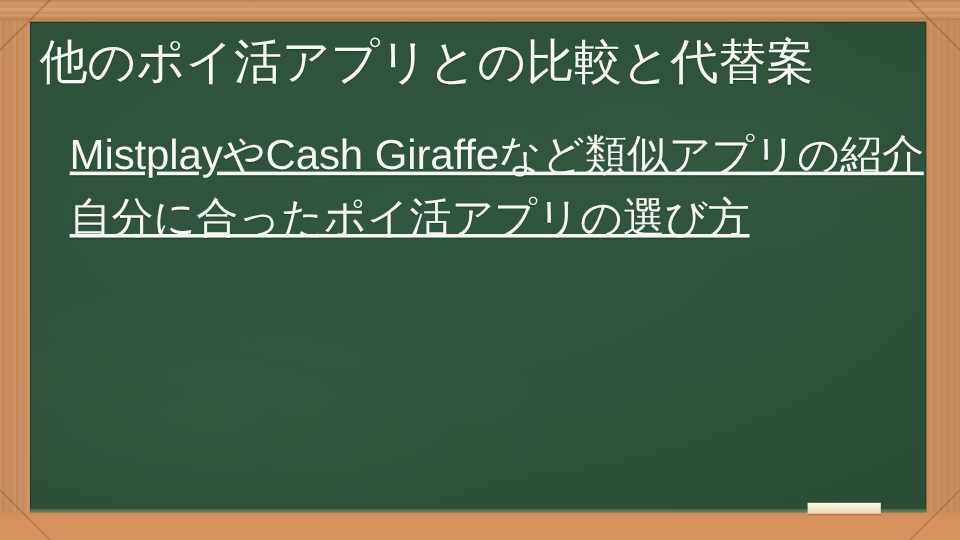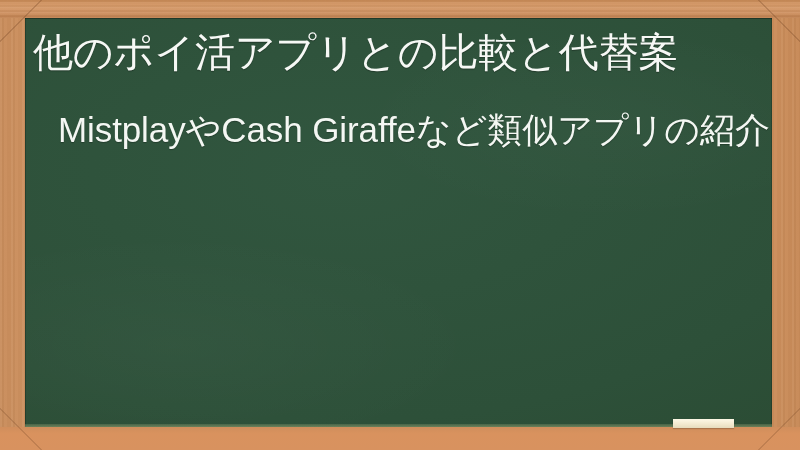--- a/index.html
+++ b/index.html
@@ -146,20 +146,21 @@
     right: 4px;
   }
 
   .bullet-line {
     font-size: 35px;
     line-height: 52px;
     color: #f4f7f3;
     white-space: nowrap;
     letter-spacing: -0.1px;
     text-shadow: 0 1px 1px rgba(0,0,0,0.26);
+    text-decoration: underline;
   }
 
   
   .chalk {
     position: absolute;
     left: 673px;
     top: 419px;
     width: 61px;
     height: 9px;
     background: linear-gradient(180deg, #fdf8e6 0%, #f3ead0 55%, #e6dcbe 100%);
@@ -181,19 +182,20 @@
 
   <div class="board"></div>
   <div class="board-lip"></div>
 
   <div class="content">
 
     <div class="title">他のポイ活アプリとの比較と代替案</div>
 
     <div class="bullets">
       <div class="bullet-line">MistplayやCash Giraffeなど類似アプリの紹介</div>
+      <div class="bullet-line">自分に合ったポイ活アプリの選び方</div>
     </div>
 
   </div>
 
   <div class="chalk"></div>
 
 </div>
 
 </body></html>

